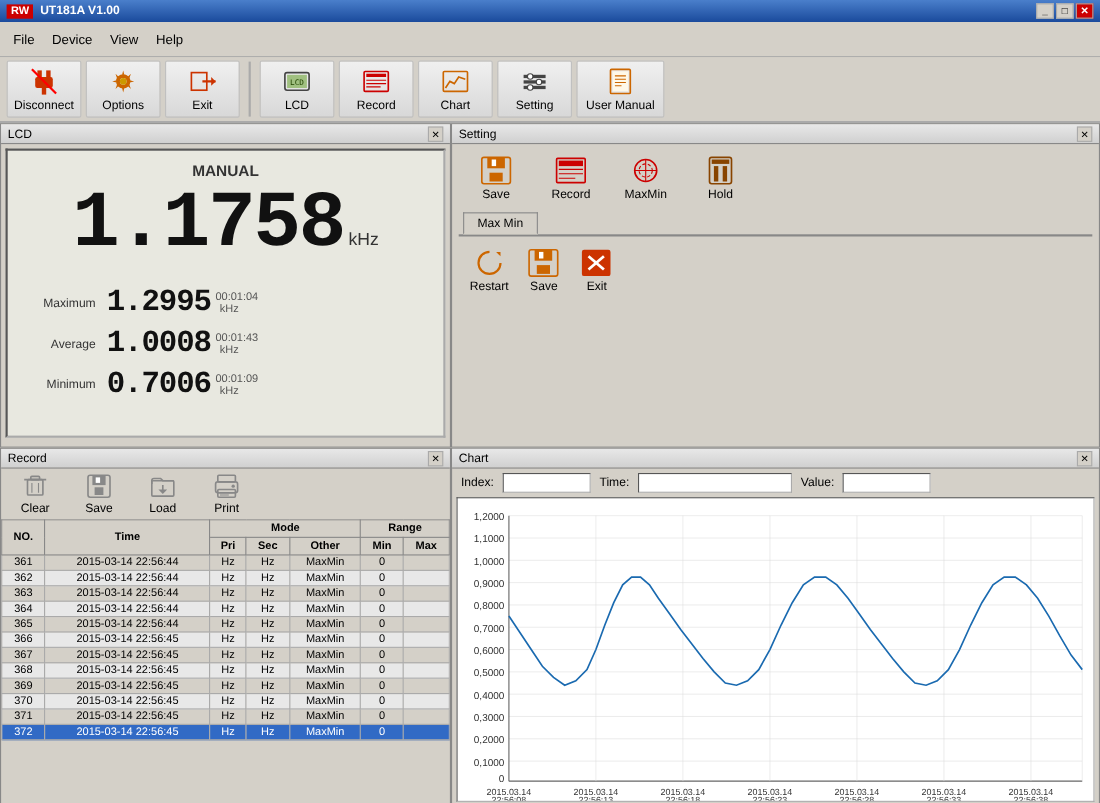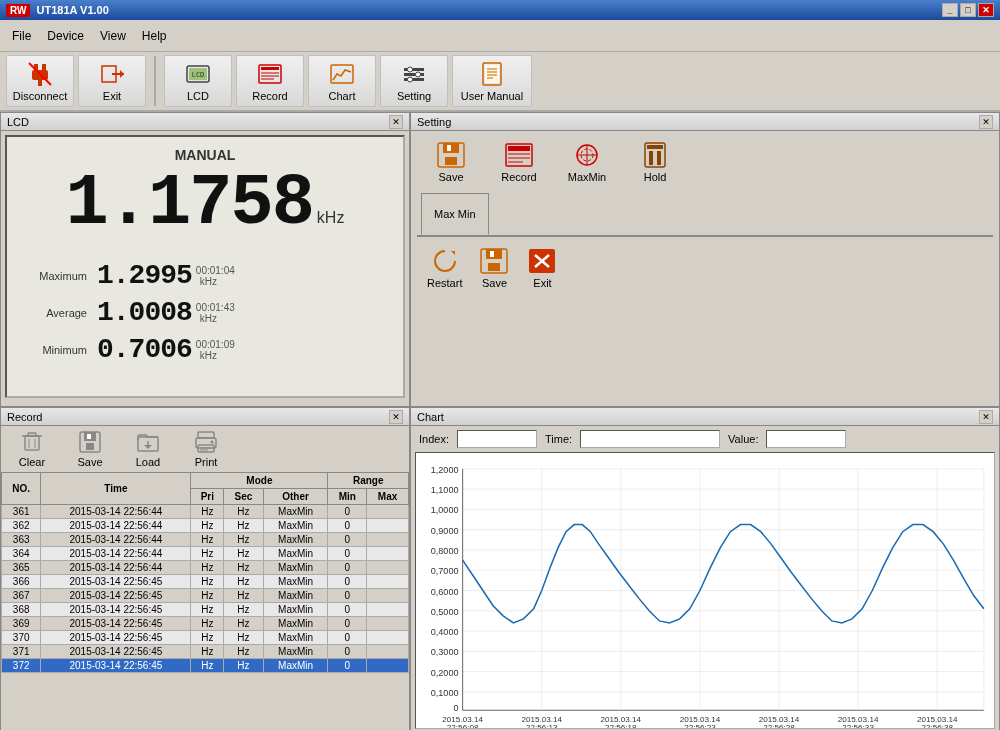--- a/index.html
+++ b/index.html
@@ -41,21 +41,21 @@
     .lcd-row-unit { font-size: 10px; color: #555; margin-left: 4px; }
     .lcd-row-time { font-size: 10px; color: #555; margin-left: 0; text-align: center; }
 
     
     .setting-panel { grid-column: 2; grid-row: 1; }
     .setting-content { padding: 6px; }
     .setting-toolbar { display: flex; gap: 8px; padding: 4px; }
     .setting-btn { display: flex; flex-direction: column; align-items: center; width: 60px; cursor: pointer; font-size: 11px; gap: 2px; }
     .setting-btn-icon { width: 32px; height: 28px; display: flex; align-items: center; justify-content: center; }
     .tab-bar { border-bottom: 2px solid #888; padding: 0 4px; margin-top: 6px; }
-    .tab { display: inline-block; padding: 14px 12px; background: #c8c8c8; border: 1px solid #888; border-bottom: none; font-size: 11px; cursor: pointer; margin-right: 2px; text-align: center; }
+    .tab { display: inline-block; padding: 3px 12px; background: #c8c8c8; border: 1px solid #888; border-bottom: none; font-size: 11px; cursor: pointer; margin-right: 2px; text-align: center; }
     .tab.active { background: #d4d0c8; border-bottom: 1px solid #d4d0c8; }
     .tab-content { padding: 10px; }
     .maxmin-toolbar { display: flex; gap: 16px; }
     .maxmin-btn { display: flex; flex-direction: column; align-items: center; cursor: pointer; font-size: 11px; gap: 2px; }
     .maxmin-btn-icon { width: 32px; height: 28px; display: flex; align-items: center; justify-content: center; }
 
     
     .record-panel { grid-column: 1; grid-row: 2; }
     .record-toolbar { display: flex; gap: 8px; padding: 4px 6px; }
     .record-btn { display: flex; flex-direction: column; align-items: center; cursor: pointer; font-size: 11px; gap: 2px; width: 50px; }
@@ -106,20 +106,31 @@
         <rect x="8" y="4" width="4" height="6" fill="#cc3300"></rect>
         <rect x="16" y="4" width="4" height="6" fill="#cc3300"></rect>
         <rect x="6" y="10" width="16" height="10" rx="2" fill="#cc3300"></rect>
         <rect x="12" y="20" width="4" height="6" fill="#cc3300"></rect>
         <line x1="3" y1="3" x2="25" y2="25" stroke="#ff0000" stroke-width="2"></line>
       </svg>
     </div>
     <span>Disconnect</span>
   </div>
 
+  <div class="tool-btn">
+    <div class="tool-icon">
+      <svg width="28" height="28" viewBox="0 0 28 28">
+        <circle cx="14" cy="14" r="4" fill="none" stroke="#cc6600" stroke-width="2"></circle>
+        <path d="M14 4 L15 8 L13 8 Z M14 24 L15 20 L13 20 Z M4 14 L8 15 L8 13 Z M24 14 L20 15 L20 13 Z M7 7 L10 10 L8.5 11.5 Z M21 21 L18 18 L19.5 16.5 Z M21 7 L18 10 L19.5 11.5 Z M7 21 L10 18 L8.5 16.5 Z" fill="#cc6600"></path>
+        <circle cx="14" cy="14" r="5" fill="none" stroke="#cc6600" stroke-width="3"></circle>
+        <circle cx="14" cy="14" r="3" fill="#cc9900"></circle>
+      </svg>
+    </div>
+    <span>Options</span>
+  </div>
 
   <div class="tool-btn">
     <div class="tool-icon">
       <svg width="28" height="28" viewBox="0 0 28 28">
         <rect x="4" y="6" width="14" height="16" fill="none" stroke="#cc3300" stroke-width="1.5"></rect>
         <line x1="14" y1="14" x2="26" y2="14" stroke="#cc3300" stroke-width="2"></line>
         <polygon points="22,10 26,14 22,18" fill="#cc3300"></polygon>
       </svg>
     </div>
     <span>Exit</span>

